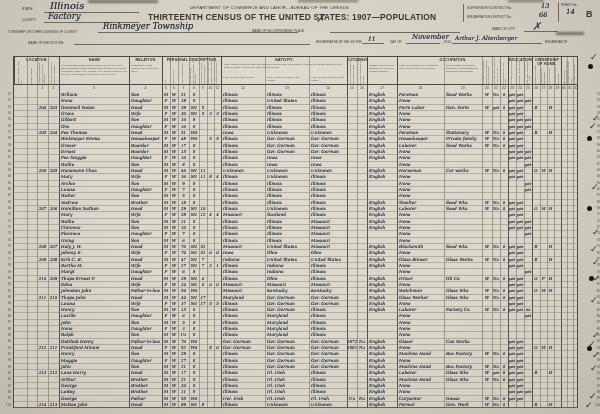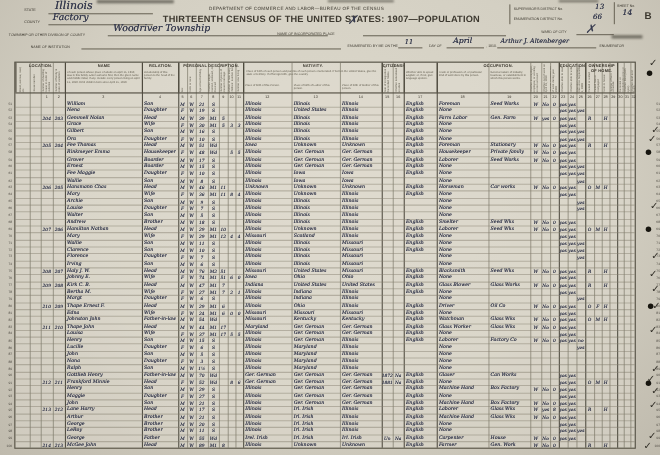--- a/index.html
+++ b/index.html
@@ -45,21 +45,21 @@
   <div>
     <span class="p printed" style="left:22px;top:8px;font-size:3.4px;">STATE</span>
     <span class="p hw" style="left:50px;top:1px;font-size:10px;">Illinois</span>
     <div class="ul" style="left:44px;top:0;width:95px;height:13px;"></div>
 
     <span class="p printed" style="left:22px;top:19px;font-size:3.4px;">COUNTY</span>
     <span class="p hw" style="left:48px;top:12px;font-size:8.5px;">Factory</span>
     <div class="ul" style="left:44px;top:11px;width:95px;height:12px;"></div>
 
     <span class="p printed" style="left:8px;top:31px;font-size:3.2px;">TOWNSHIP OR OTHER DIVISION OF COUNTY</span>
-    <span class="p hw" style="left:103px;top:22px;font-size:8.5px;">Woodriver Township</span>
+    <span class="p hw" style="left:103px;top:22px;font-size:8.5px;">Rinkmeyer Township</span>
     <div class="ul" style="left:98px;top:22px;width:200px;height:11px;"></div>
 
     <span class="p printed" style="left:28px;top:42px;font-size:3.2px;">NAME OF INSTITUTION</span>
     <div class="ul" style="left:74px;top:34px;width:236px;height:11px;"></div>
 
     <span class="p printed" style="left:190px;top:6px;font-size:4.2px;letter-spacing:.3px;">DEPARTMENT OF COMMERCE AND LABOR—BUREAU OF THE CENSUS</span>
     <span class="p printed" style="left:148px;top:13px;font-size:8.4px;font-weight:bold;letter-spacing:.2px;">THIRTEENTH CENSUS OF THE UNITED STATES: 1907—POPULATION</span>
     <span class="p printed" style="left:252px;top:30px;font-size:3.2px;">NAME OF INCORPORATED PLACE</span>
     <div class="ul" style="left:330px;top:23px;width:130px;height:10px;"></div>
 
@@ -72,21 +72,21 @@
     <span class="p printed" style="left:561px;top:4px;font-size:3.2px;">SHEET No.</span>
     <span class="p hw" style="left:566px;top:9px;font-size:7px;">14</span>
     <span class="p printed" style="left:586px;top:10px;font-size:9px;font-weight:bold;">B</span>
     <span class="p printed" style="left:492px;top:28px;font-size:3.2px;">WARD OF CITY</span>
     <div class="ul" style="left:524px;top:22px;width:34px;height:10px;"></div>
 
     <span class="p printed" style="left:316px;top:41px;font-size:3.2px;">ENUMERATED BY ME ON THE</span>
     <span class="p hw" style="left:368px;top:36px;font-size:6px;">11</span>
     <div class="ul" style="left:362px;top:36px;width:22px;height:8px;"></div>
     <span class="p printed" style="left:390px;top:41px;font-size:3.2px;">DAY OF</span>
-    <span class="p hw" style="left:412px;top:34px;font-size:7px;">April</span>
+    <span class="p hw" style="left:412px;top:34px;font-size:7px;">November</span>
     <div class="ul" style="left:406px;top:35px;width:34px;height:9px;"></div>
     <span class="p printed" style="left:442px;top:41px;font-size:3.2px;">, 1910.</span>
     <span class="p hw" style="left:455px;top:35px;font-size:5.8px;">Arthur J. Altenberger</span>
     <div class="ul" style="left:452px;top:36px;width:90px;height:8px;"></div>
     <span class="p printed" style="left:545px;top:41px;font-size:3.2px;">ENUMERATOR</span>
   </div>
 
   <div id="table">
       <div class="colline" style="left: 13px;"></div>
       <div class="colline" style="left: 23px;"></div>

